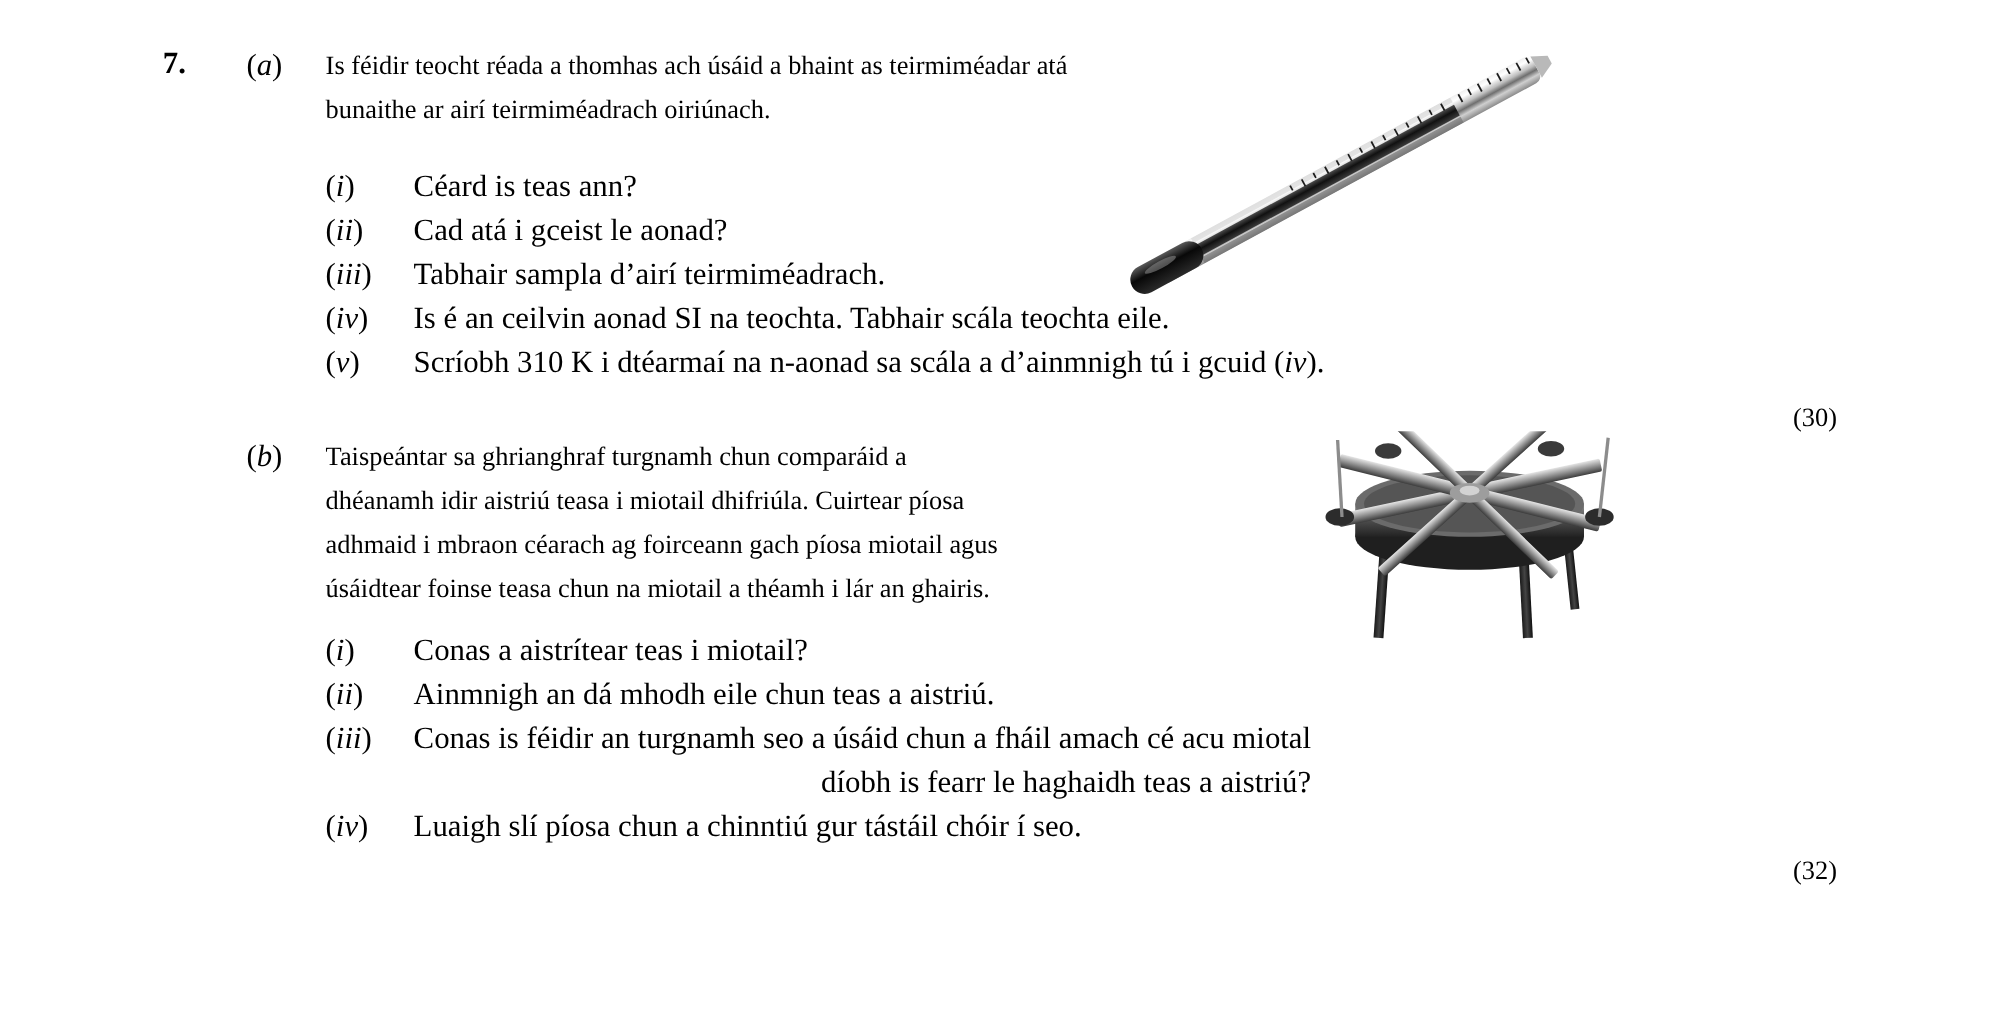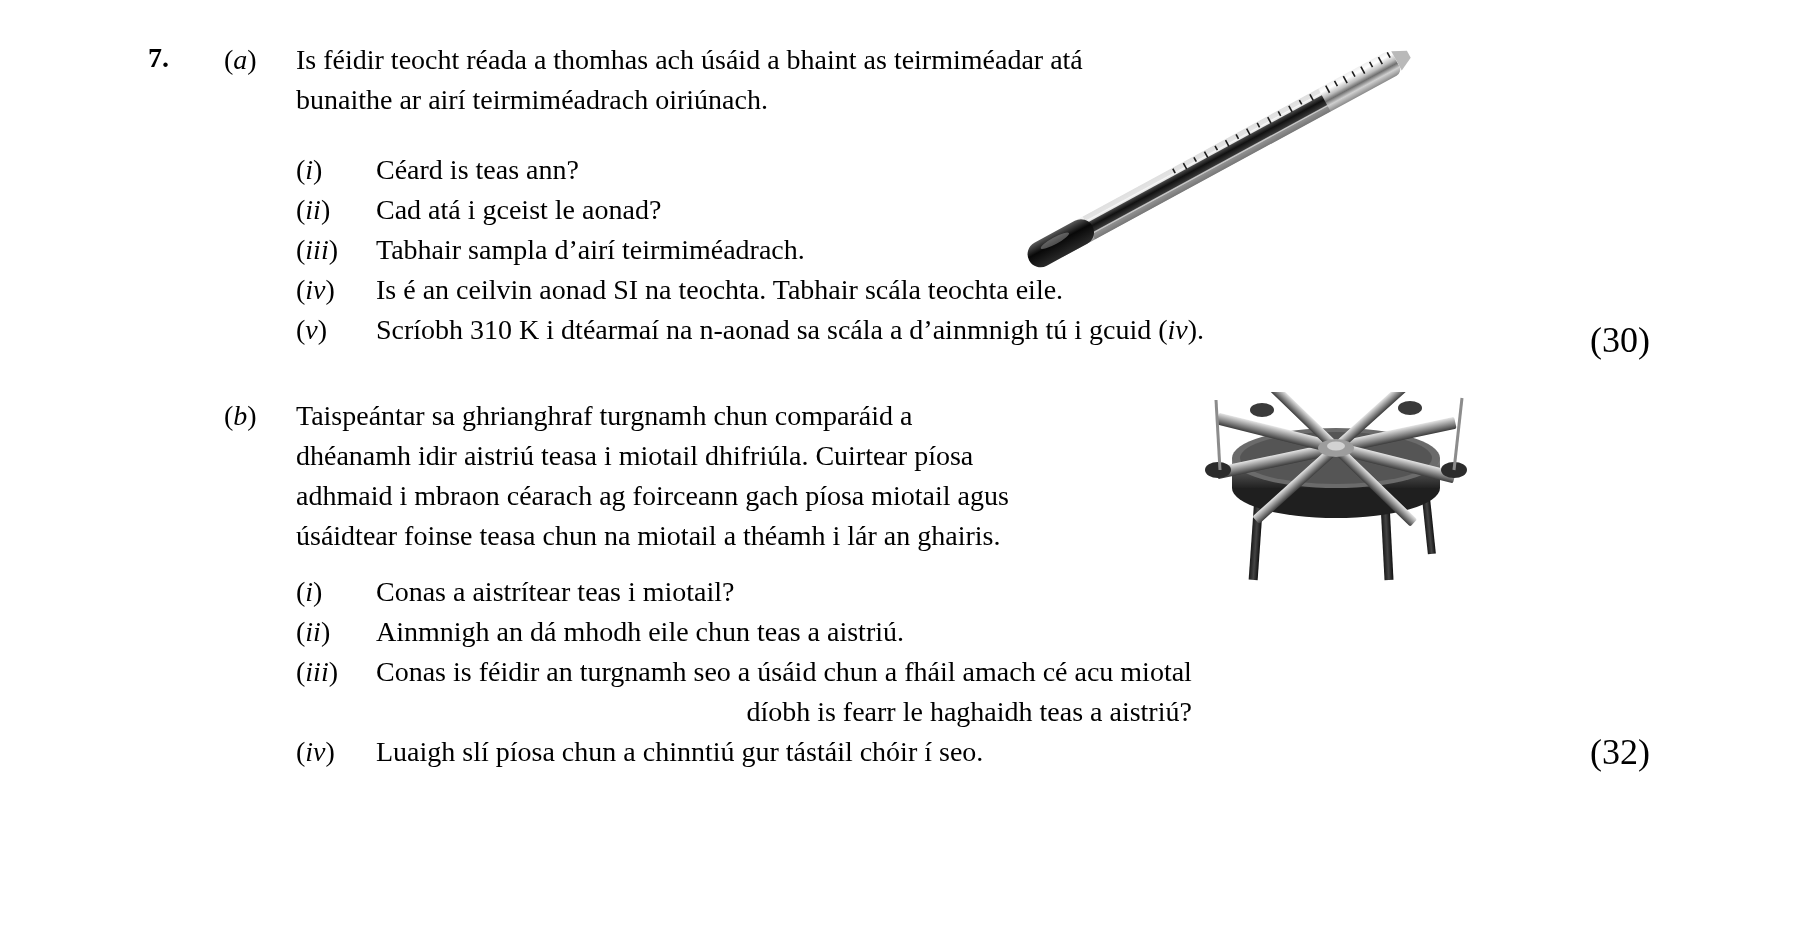--- a/index.html
+++ b/index.html
@@ -38,21 +38,21 @@
     line-height: 40px;
     font-style: normal;
   }
   .part-label i { font-style: italic; }
 
   .part-a-label { left: 224px; top: 40px; }
   .part-b-label { left: 224px; top: 396px; }
 
   .para {
     position: absolute;
-    font-size: 28px;
+    font-size: 24px;
     line-height: 40px;
     white-space: pre-wrap;
   }
   .para-a { left: 296px; top: 40px; width: 920px; }
   .para-b { left: 296px; top: 396px; width: 830px; }
 
   
   .roman-list {
     position: absolute;
     font-size: 28px;
@@ -68,24 +68,25 @@
   .roman-a .rn { width: 80px; flex: 0 0 80px; }
   .roman-b .rn { width: 80px; flex: 0 0 80px; }
   .rn { font-style: normal; }
   .rn i { font-style: italic; }
   .rtext { flex: 1 1 auto; }
   .rtext .cont { display: block; text-align: right; }
 
   
   .marks {
     position: absolute;
-    font-size: 36px;
-    line-height: 40px;
-    text-align: left;
+    font-size: 24px;
+    line-height: 40px;
+    text-align: center;
     width: 120px;
+    margin-top: 40px;
   }
   .marks-a { left: 1590px; top: 320px; }
   .marks-b { left: 1590px; top: 732px; }
 
   
   .thermo-wrap {
     position: absolute;
     left: 1020px;
     top: 30px;
     width: 440px;

